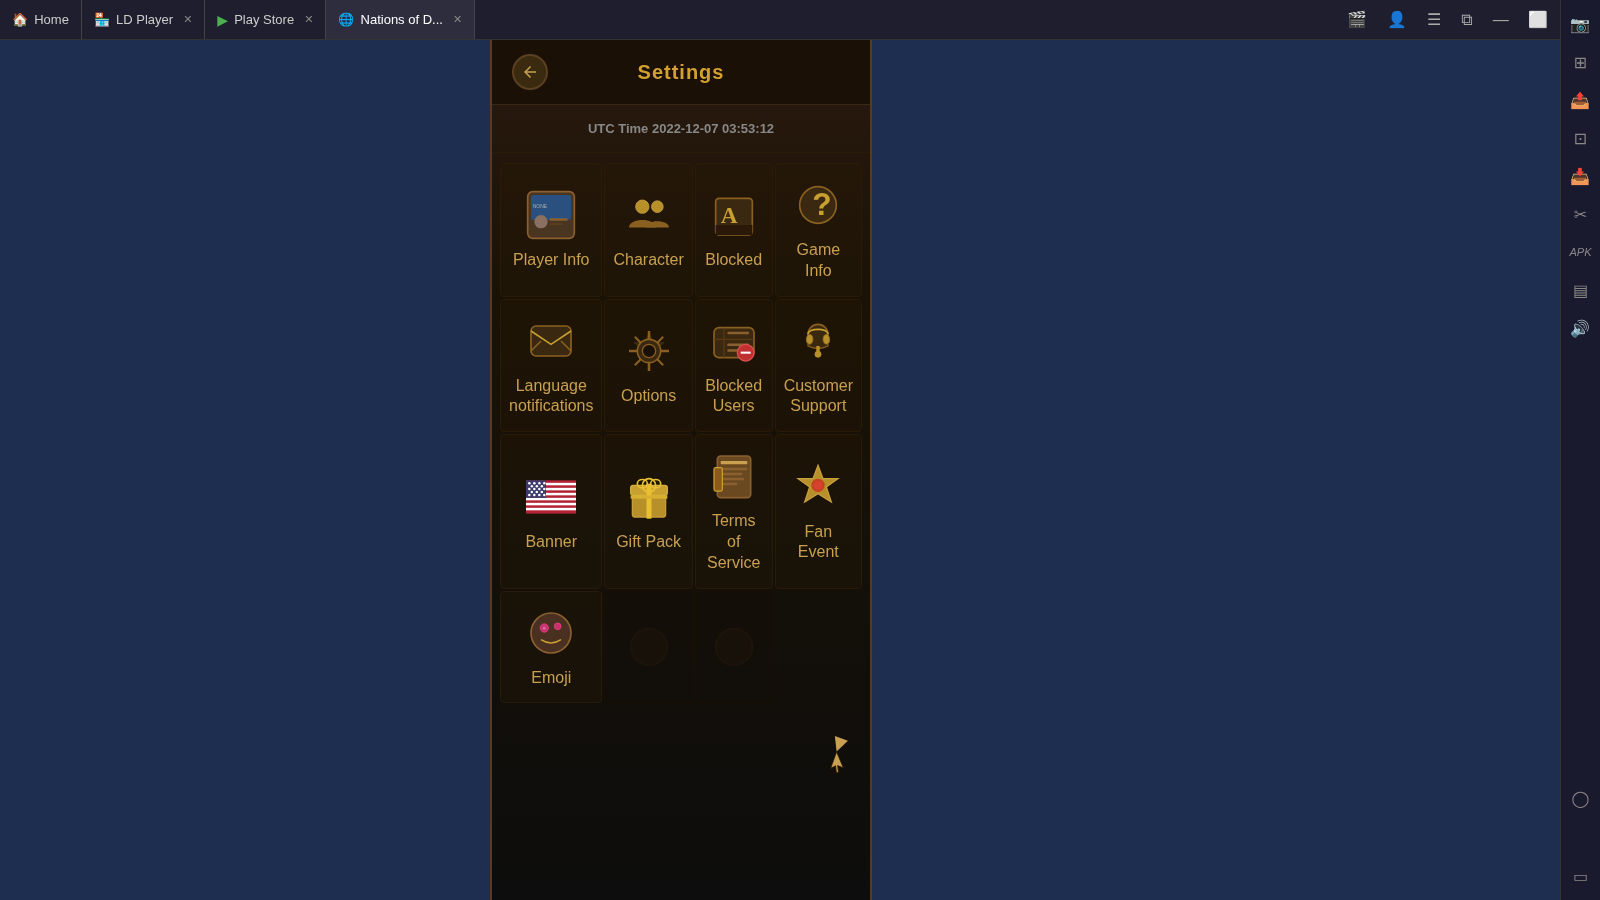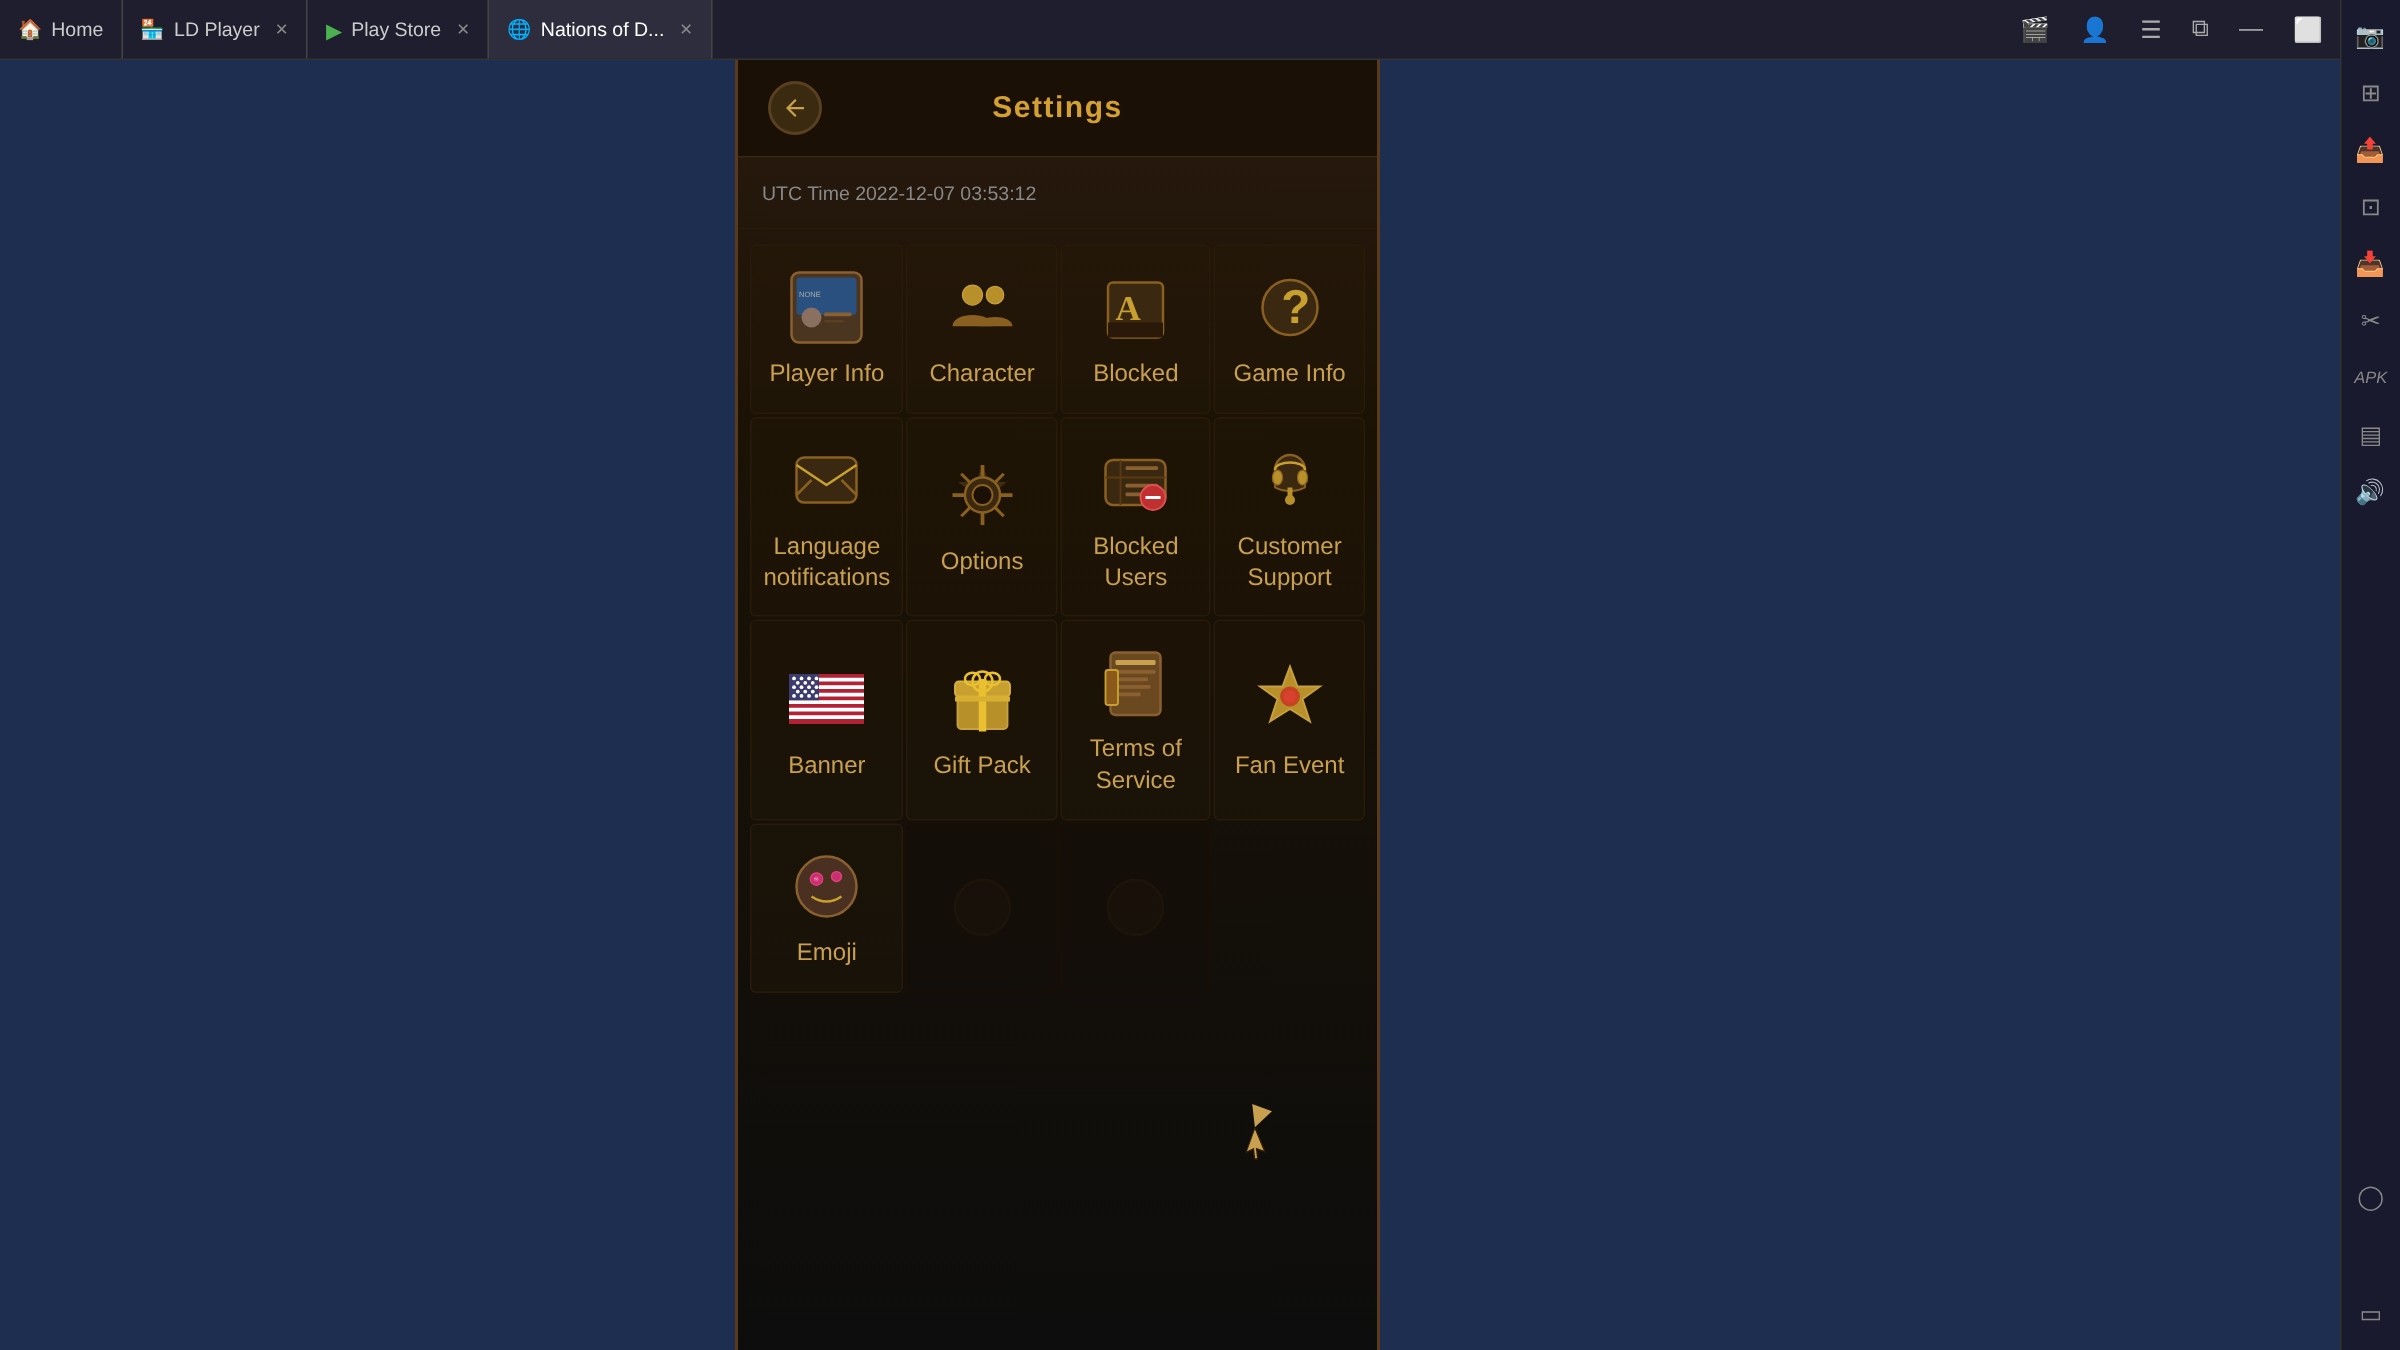--- a/index.html
+++ b/index.html
@@ -93,21 +93,21 @@
       right: 40px;
       bottom: 0;
       background: #1e2e50;
     }
 
     
     .game-panel {
       position: absolute;
       top: 40px;
       left: 490px;
-      width: 430px;
+      width: 382px;
       bottom: 0;
       background: linear-gradient(180deg, #2a1a10 0%, #1a1205 30%, #0d0d0d 100%);
       border-left: 2px solid #5a3a1a;
       border-right: 2px solid #5a3a1a;
     }
 
     
     .settings-header {
       display: flex;
       align-items: center;
@@ -134,25 +134,26 @@
       text-align: center;
       color: #d4a030;
       font-size: 20px;
       font-weight: bold;
       letter-spacing: 1px;
       margin-right: 48px;
     }
 
     
     .utc-time {
-      text-align: left;
+      text-align: center;
       color: #888;
       font-size: 13px;
       padding: 16px;
       border-bottom: 1px solid #2a1a08;
+      font-weight: bold;
     }
 
     
     .settings-grid {
       display: grid;
       grid-template-columns: repeat(4, 1fr);
       gap: 2px;
       padding: 10px 8px;
     }
 

